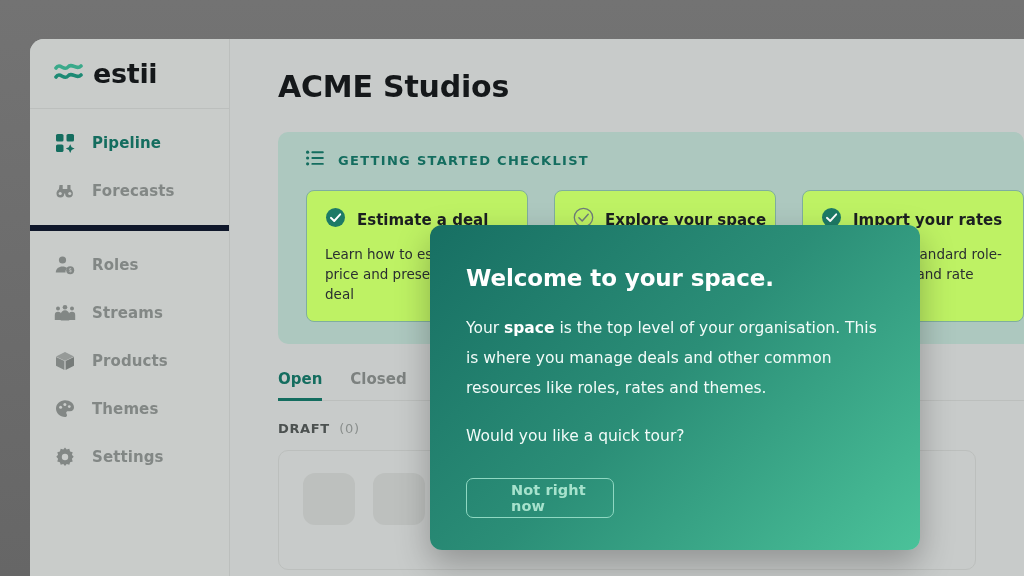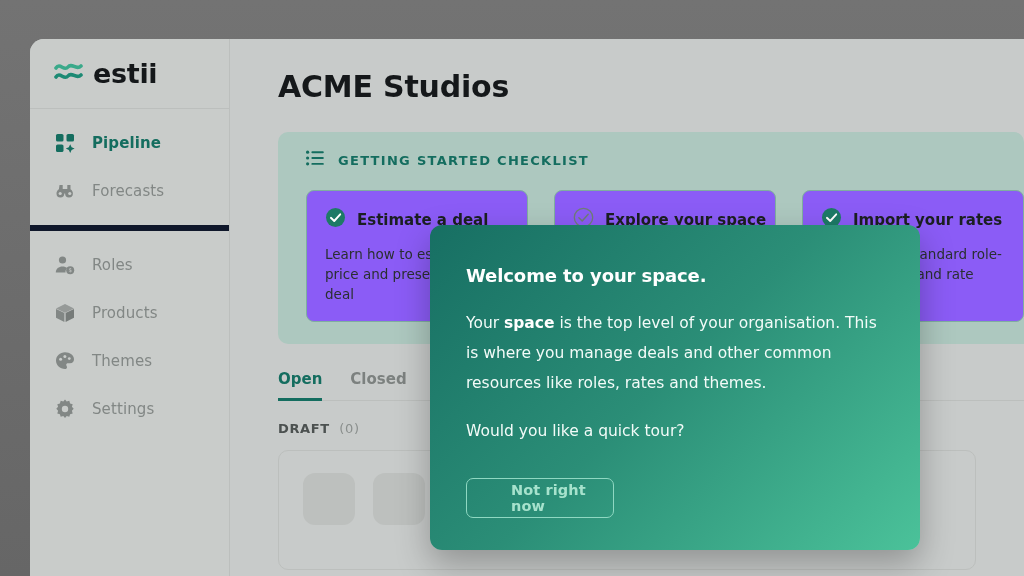--- a/index.html
+++ b/index.html
@@ -63,21 +63,21 @@
     display: flex;
     align-items: center;
     gap: 16px;
     padding: 0 24px;
     height: 48px;
     cursor: pointer;
   }
   .nav-icon { width: 22px; height: 22px; flex: none; display: block; }
   .nav-label {
     font-size: 15px;
-    font-weight: 400;
+    font-weight: 700;
     color: #828785;
     letter-spacing: 0.1px;
   }
   .nav-item.active .nav-label { color: #146d5f; font-weight: 600; }
 
   
   #main {
     position: absolute;
     left: 200px; top: 0; right: 0; bottom: 0;
     padding: 30px 0 0 48px;
@@ -113,21 +113,21 @@
     color: #146d5f;
   }
   #checklist-cards {
     display: flex;
     gap: 26px;
   }
   .check-card {
     flex: none;
     width: 222px;
     min-height: 132px;
-    background: #8b5cf6;
+    background: #bef264;
     border: 1px solid #7fae9f;
     border-radius: 8px;
     padding: 16px 18px;
   }
   .check-card-head {
     display: flex;
     align-items: center;
     gap: 11px;
     margin-bottom: 12px;
   }
@@ -207,21 +207,21 @@
     top: 225px;
     width: 490px;
     height: 325px;
     border-radius: 12px;
     background: linear-gradient(135deg, #176f63 0%, #2b8e77 48%, #4ec79d 105%);
     box-shadow: 0 14px 34px rgba(0,0,0,0.28);
     padding: 40px 36px 0 36px;
     overflow: hidden;
   }
   #modal-title {
-    font-size: 18px;
+    font-size: 23px;
     font-weight: 600;
     color: #ffffff;
     letter-spacing: -0.1px;
   }
   #modal-title b { font-weight: 700; }
   .modal-p {
     margin-top: 22px;
     font-size: 15.5px;
     line-height: 30px;
     color: #f2fbf8;
@@ -315,20 +315,33 @@
           <svg class="nav-icon" viewBox="0 0 22 22">
             <circle cx="8.5" cy="6" r="3.6" fill="#828785"></circle>
             <path d="M1.8 18.4 c0-3.7 3-6 6.7-6 c1.9 0 3.6 0.6 4.8 1.6 c-1.1 0.9-1.8 2.3-1.8 3.8 c0 0.2 0 0.4 0.1 0.6 z" fill="#828785"></path>
             <circle cx="16.2" cy="16.2" r="4" fill="#828785"></circle>
             <text x="16.2" y="18.3" font-size="5.4" text-anchor="middle" fill="#c9ccca" font-family="DejaVu Sans, sans-serif">$</text>
           </svg>
         </span>
         <span class="nav-label">Roles</span>
       </div>
 
+      <div class="nav-item">
+        <span>
+          <svg class="nav-icon" viewBox="0 0 22 22">
+            <circle cx="4" cy="6.5" r="2" fill="#828785"></circle>
+            <circle cx="11" cy="5.3" r="2.3" fill="#828785"></circle>
+            <circle cx="18" cy="6.5" r="2" fill="#828785"></circle>
+            <path d="M0.8 18 v-5 a3.2 3.2 0 0 1 6.4 0 v5 z" fill="#828785"></path>
+            <path d="M14.8 18 v-5 a3.2 3.2 0 0 1 6.4 0 v5 z" fill="#828785"></path>
+            <path d="M6.8 18.5 v-6.1 a4.2 4.2 0 0 1 8.4 0 v6.1 z" fill="#828785"></path>
+          </svg>
+        </span>
+        <span class="nav-label">Streams</span>
+      </div>
 
       <div class="nav-item">
         <span>
           <svg class="nav-icon" viewBox="0 0 22 22">
             <path d="M11 2 L20 6.4 L11 10.8 L2 6.4 Z" fill="#969a98"></path>
             <path d="M2 6.9 L10.4 11.1 V20 L2 15.8 Z" fill="#828785"></path>
             <path d="M20 6.9 L11.6 11.1 V20 L20 15.8 Z" fill="#767b79"></path>
           </svg>
         </span>
         <span class="nav-label">Products</span>

